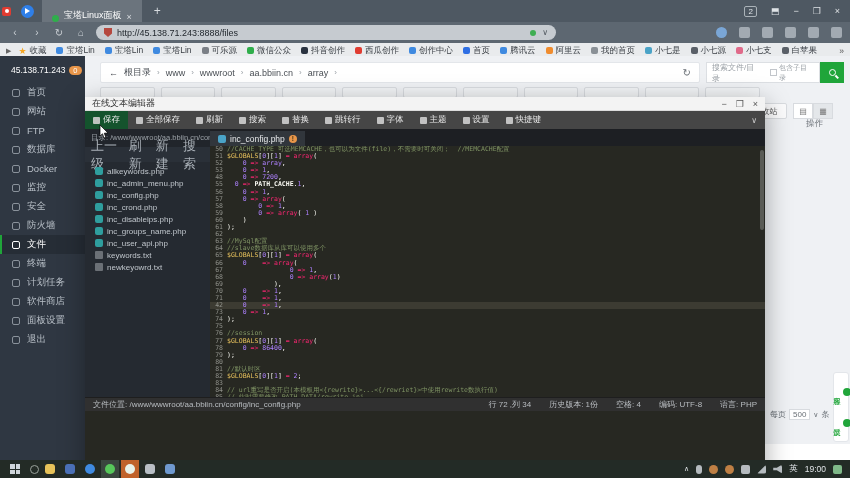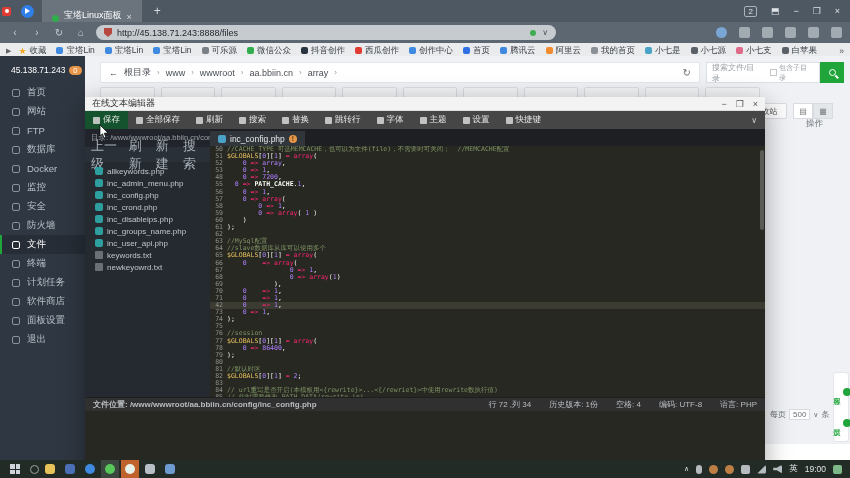--- a/index.html
+++ b/index.html
@@ -101,21 +101,21 @@
   .modbadge { width:8px; height:8px; border-radius:50%; background:#e8964a; color:#45310f; font-size:6.5px; line-height:8px; text-align:center; font-weight:bold; }
   .code { flex:1; background:#272822; position:relative; overflow:hidden; font-family:"DejaVu Sans Mono",monospace; font-size:6.5px; line-height:7.1px; }
   .cline { display:flex; white-space:pre; height:7.1px; }
   .cline.cur { background:#3c3b32; }
   .gut { width:17px; flex:0 0 auto; text-align:right; padding-right:4px; color:#8f908a; }
   .ctext { color:#f8f8f2; }
   .tok-c { color:#7f9364; } .tok-o { color:#f92672; }
   .tok-n { color:#ae81ff; } .tok-v { color:#e6c15c; } .tok-k { color:#f8f8f2; font-weight:bold; }
   .vsb { position:absolute; right:1px; top:4px; width:4px; height:80px; background:#5a5b55; border-radius:2px; }
   .estatus { height:14px; background:#303030; border-top:1px solid #1e1e1e; display:flex; align-items:center; font-size:8px; color:#b8bcc0; padding:0 8px; gap:18px; }
-  .estatus .loc { flex:1; white-space:nowrap; overflow:hidden;font-weight:bold; }
+  .estatus .loc { flex:1; white-space:nowrap; overflow:hidden; }
   .estatus .seg { white-space:nowrap; }
 
   
   .cursor { position:absolute; left:14px; top:14px; z-index:5; }
 
   
   .taskbar { position:absolute; left:0; top:460px; width:850px; height:18px; background:#232b26; display:flex; align-items:center; color:#dfe3e6; }
   .tbic { width:12px; height:12px; margin-left:9px; border-radius:2px; display:flex; align-items:center; justify-content:center; font-size:9px; }
   .tb-start { background:transparent; position:relative; }
   .winlogo { width:10px; height:10px; display:grid; grid-template-columns:1fr 1fr; grid-template-rows:1fr 1fr; gap:1px; }

